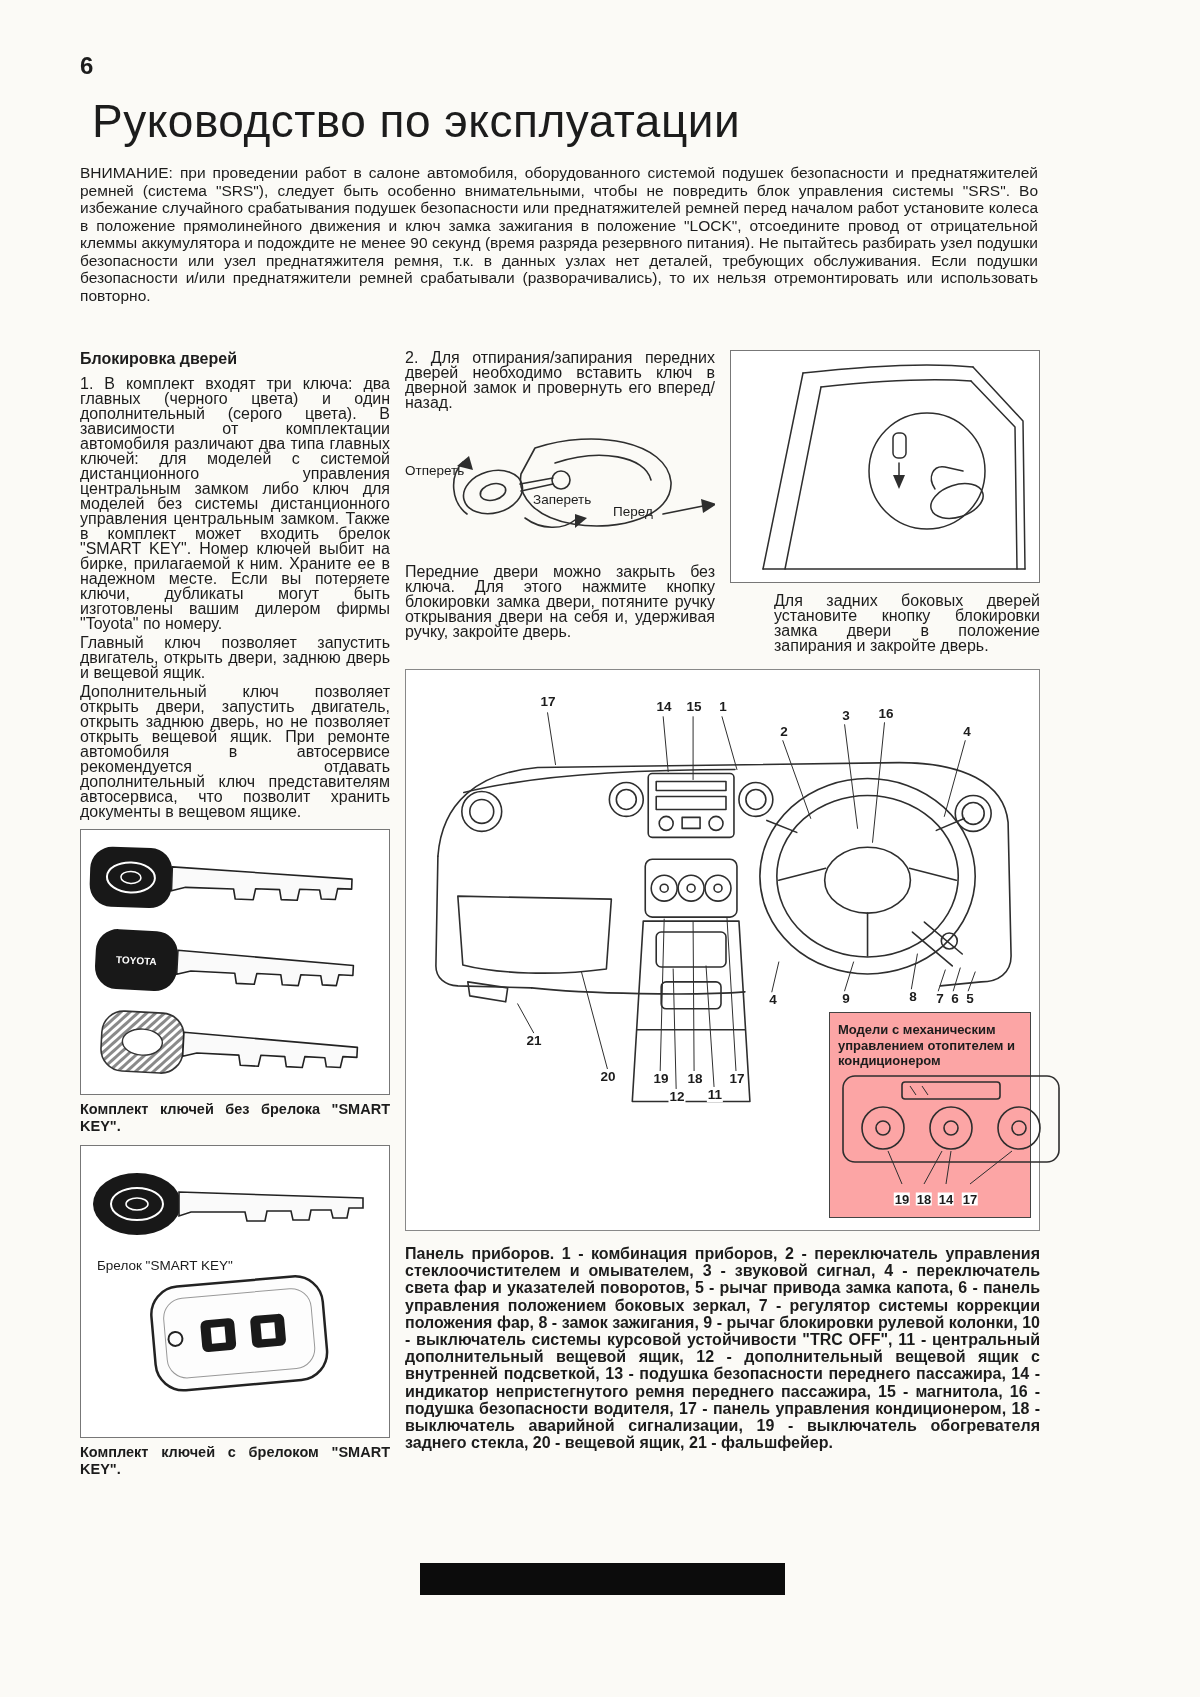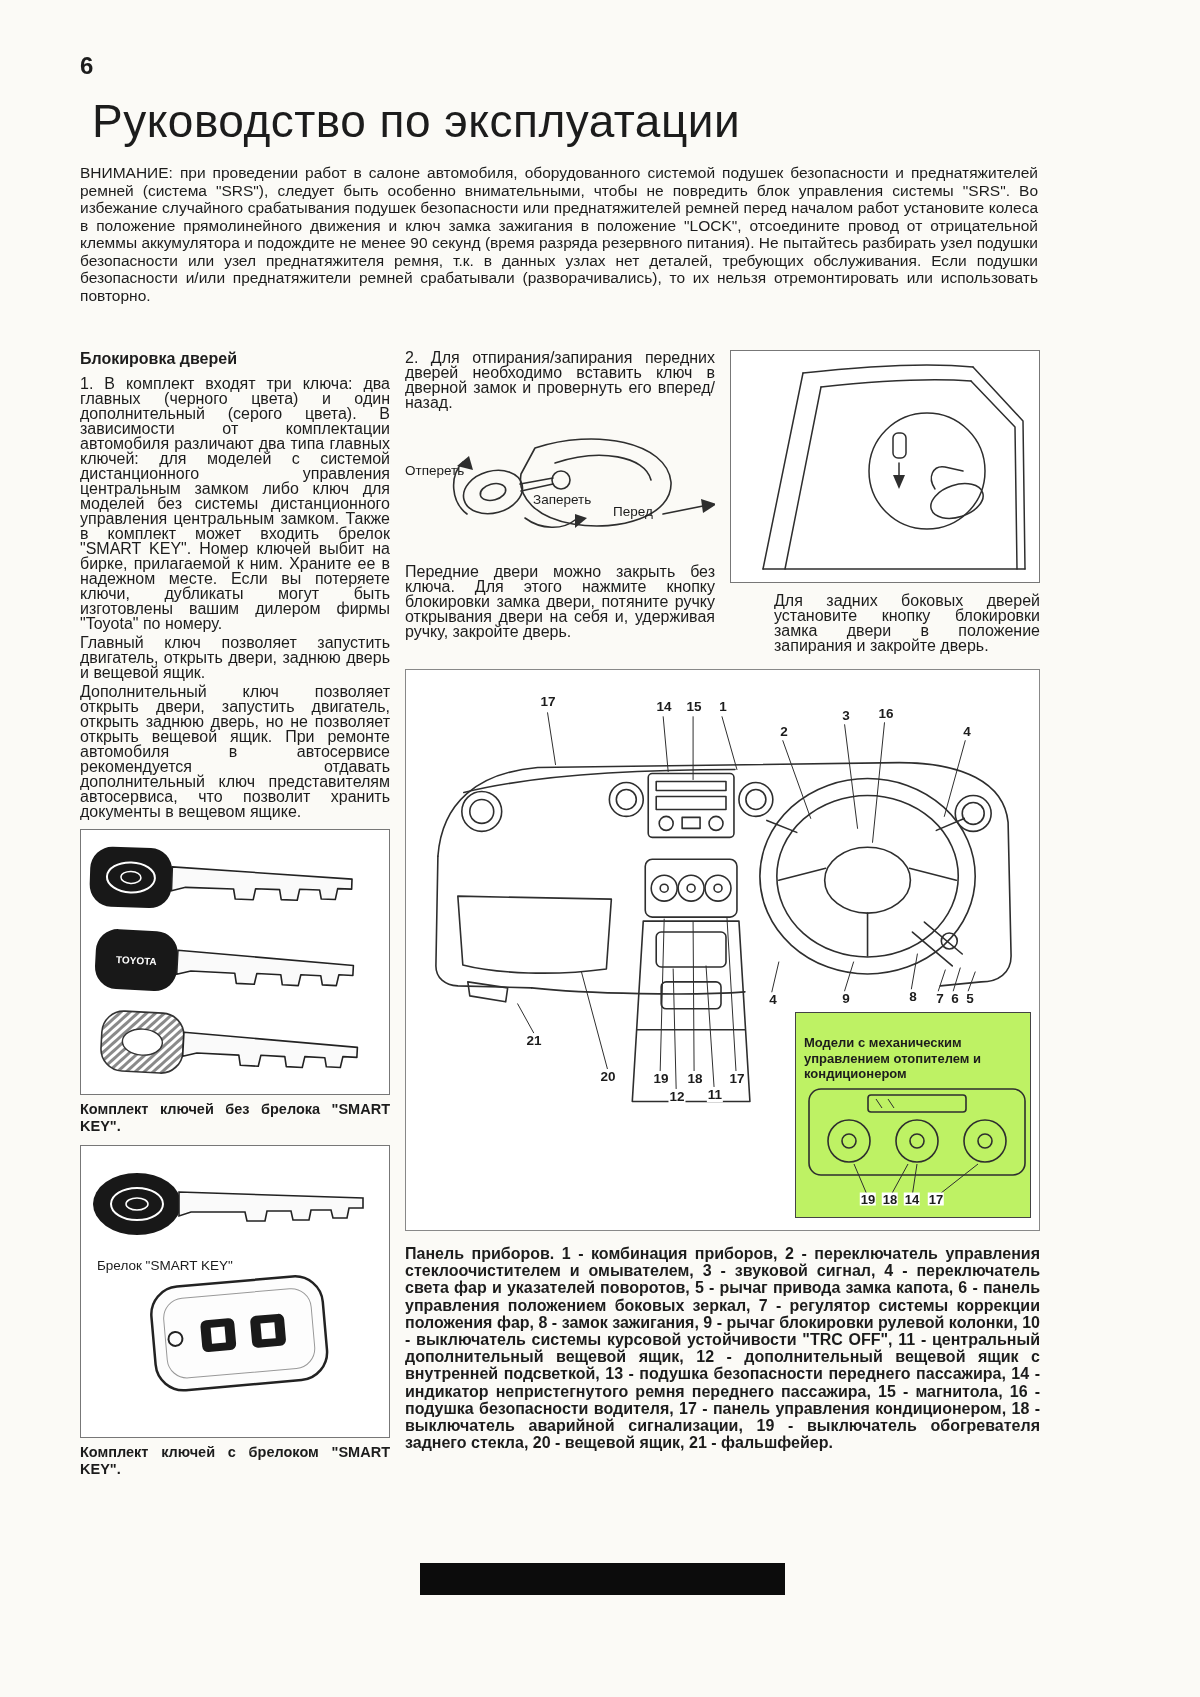--- a/index.html
+++ b/index.html
@@ -40,22 +40,22 @@
   .dashboard {
     position:relative; width:635px; height:562px; margin-top:16px;
     border:1px solid #888; background:#fff;
   }
   .dash-svg { position:absolute; inset:0; width:633px; height:560px; }
   .callout {
     position:absolute; transform:translate(-50%,-50%);
     font-size:13.5px; font-weight:bold; background:#fff; padding:0 1px; line-height:1;
   }
   .inset {
-    position:absolute; right:8px; bottom:12px; width:236px; height:206px;
-    border:1px solid #444; background:#bef264; padding:22px 8px;
+    position:absolute; right:8px; bottom:12px; width:202px; height:206px;
+    border:1px solid #444; background:#fca5a5; padding:9px 8px;
   }
   .inset-title { font-size:13px; font-weight:bold; line-height:15.5px; }
   .climate-svg { display:block; width:226px; height:118px; margin-top:3px; }
   .inset .callout { font-size:13px; }
 
   .dash-caption {
     font-size:16px; font-weight:bold; line-height:17.2px; text-align:justify; margin-top:14px;
   }
   .watermark { position:absolute; left:420px; top:1563px; width:365px; height:32px; background:#0c0c0c; }
 </style>

